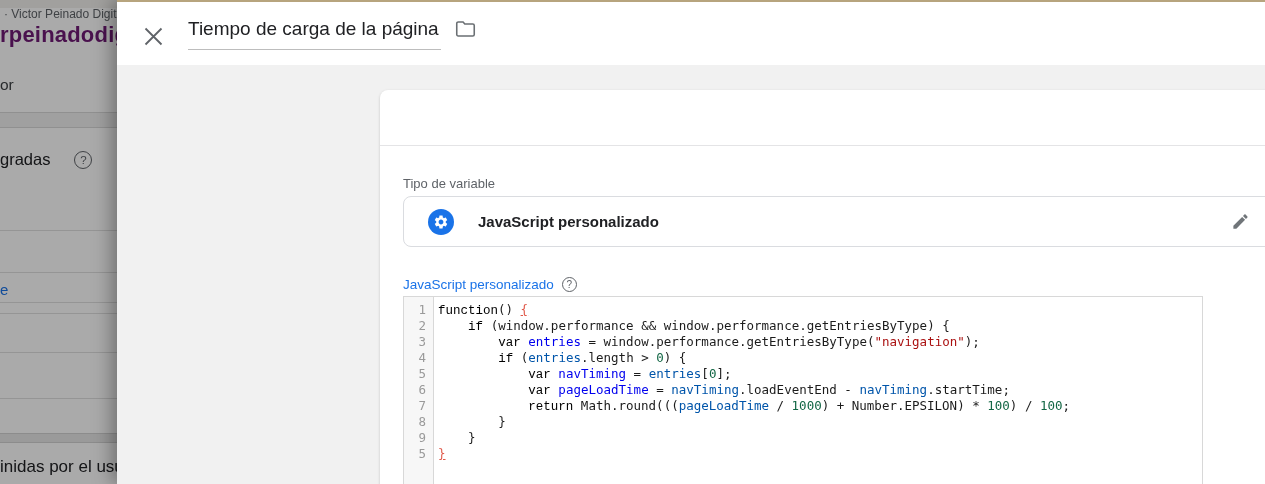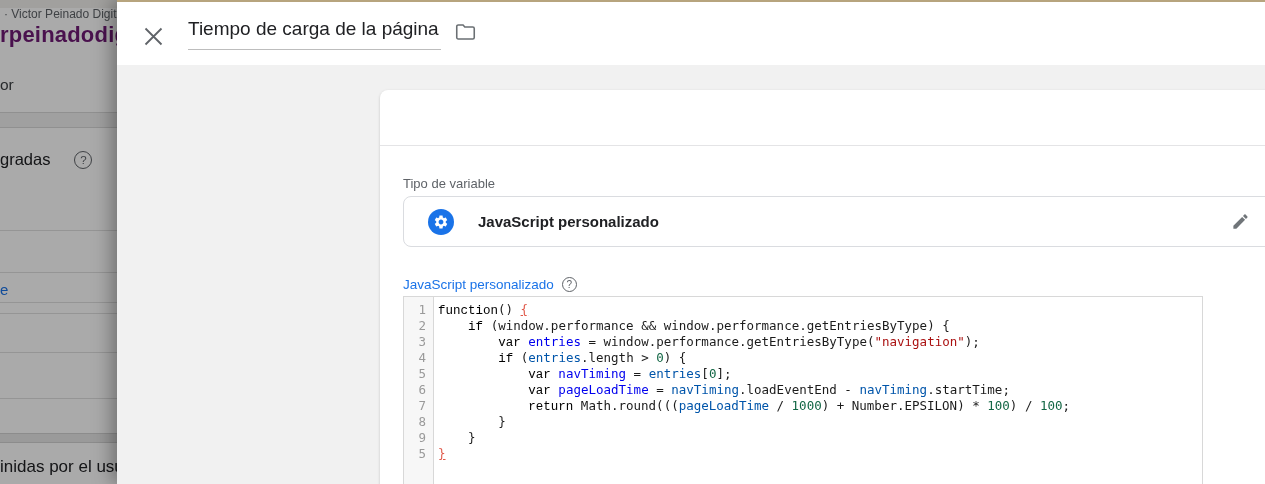--- a/index.html
+++ b/index.html
@@ -23,21 +23,21 @@
   .link-e{position:absolute;left:0;top:281px;font-size:15px;color:#1a73e8;}
   .band2{position:absolute;left:0;right:0;top:433px;height:10px;background:#e8e8e8;border-top:1px solid #d2d2d2;border-bottom:1px solid #d2d2d2;box-sizing:border-box;}
   .frag-user{position:absolute;left:0;top:457px;font-size:17px;color:#202124;white-space:nowrap;}
   .scrim{position:absolute;left:0;top:0;width:117px;height:484px;background:rgba(0,0,0,0.335);z-index:5;}
 
   
   .panel{position:absolute;left:117px;top:0;right:0;bottom:0;z-index:10;box-shadow:-5px 0 18px rgba(0,0,0,0.35);background:#f1f1f1;}
   .panel-accent{position:absolute;left:0;top:0;right:0;height:2px;background:#b7a47e;}
   .topbar{position:absolute;left:0;top:2px;right:0;height:63px;background:#fff;}
   .close-btn{position:absolute;left:26px;top:24px;width:20px;height:20px;cursor:pointer;display:flex;align-items:center;justify-content:center;}
-  .title-row{position:absolute;left:71px;top:15px;display:flex;align-items:flex-end;gap:14px;}
+  .title-row{position:absolute;left:71px;top:15px;display:flex;align-items:center;gap:14px;}
   .panel-title{font-size:19px;line-height:24px;color:#202124;padding:0 2px 8px 0;border-bottom:1px solid #bdbdbd;white-space:nowrap;}
   .folder-btn{margin-bottom:9px;cursor:pointer;display:flex;}
 
   .content{position:absolute;left:0;top:65px;right:0;bottom:0;background:#f1f1f1;}
   .card{position:absolute;left:263px;top:25px;right:-12px;bottom:-12px;background:#fff;border-radius:8px 0 0 0;box-shadow:0 1px 3px rgba(0,0,0,0.18);}
   .card-title{position:absolute;left:23px;top:16px;font-size:16.5px;color:#202124;}
   .card-divider{position:absolute;left:0;right:0;top:55px;height:1px;background:#e4e4e6;}
   .type-label{position:absolute;left:23px;top:74px;font-size:13px;color:#5f6368;margin-top:12px;}
   .type-card{position:absolute;left:23px;top:106px;right:-6px;height:51px;border:1px solid #dadce0;border-radius:8px;box-sizing:border-box;background:#fff;cursor:pointer;}
   .gear-badge{position:absolute;left:24px;top:12px;width:26px;height:26px;border-radius:50%;background:#1a73e8;display:flex;align-items:center;justify-content:center;}

